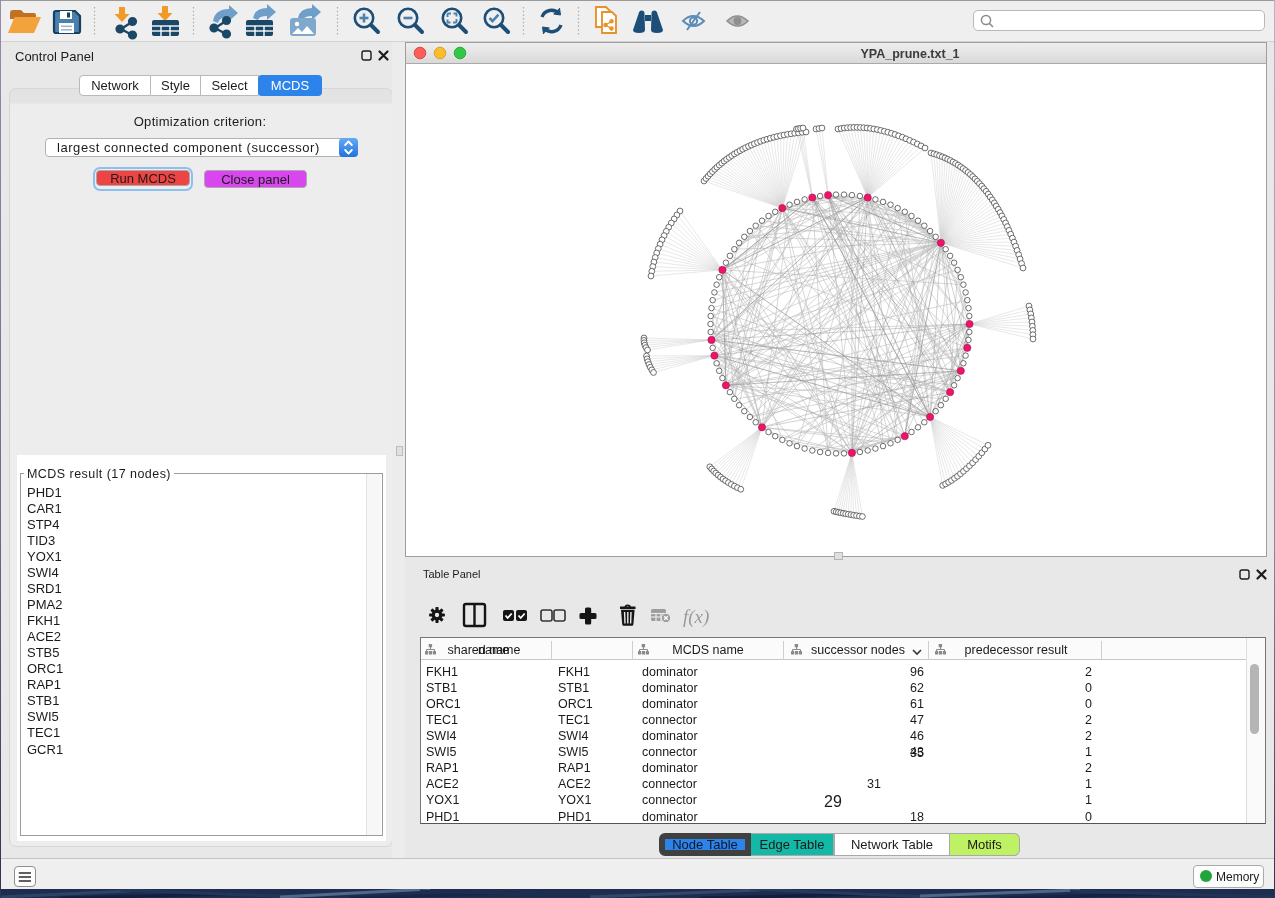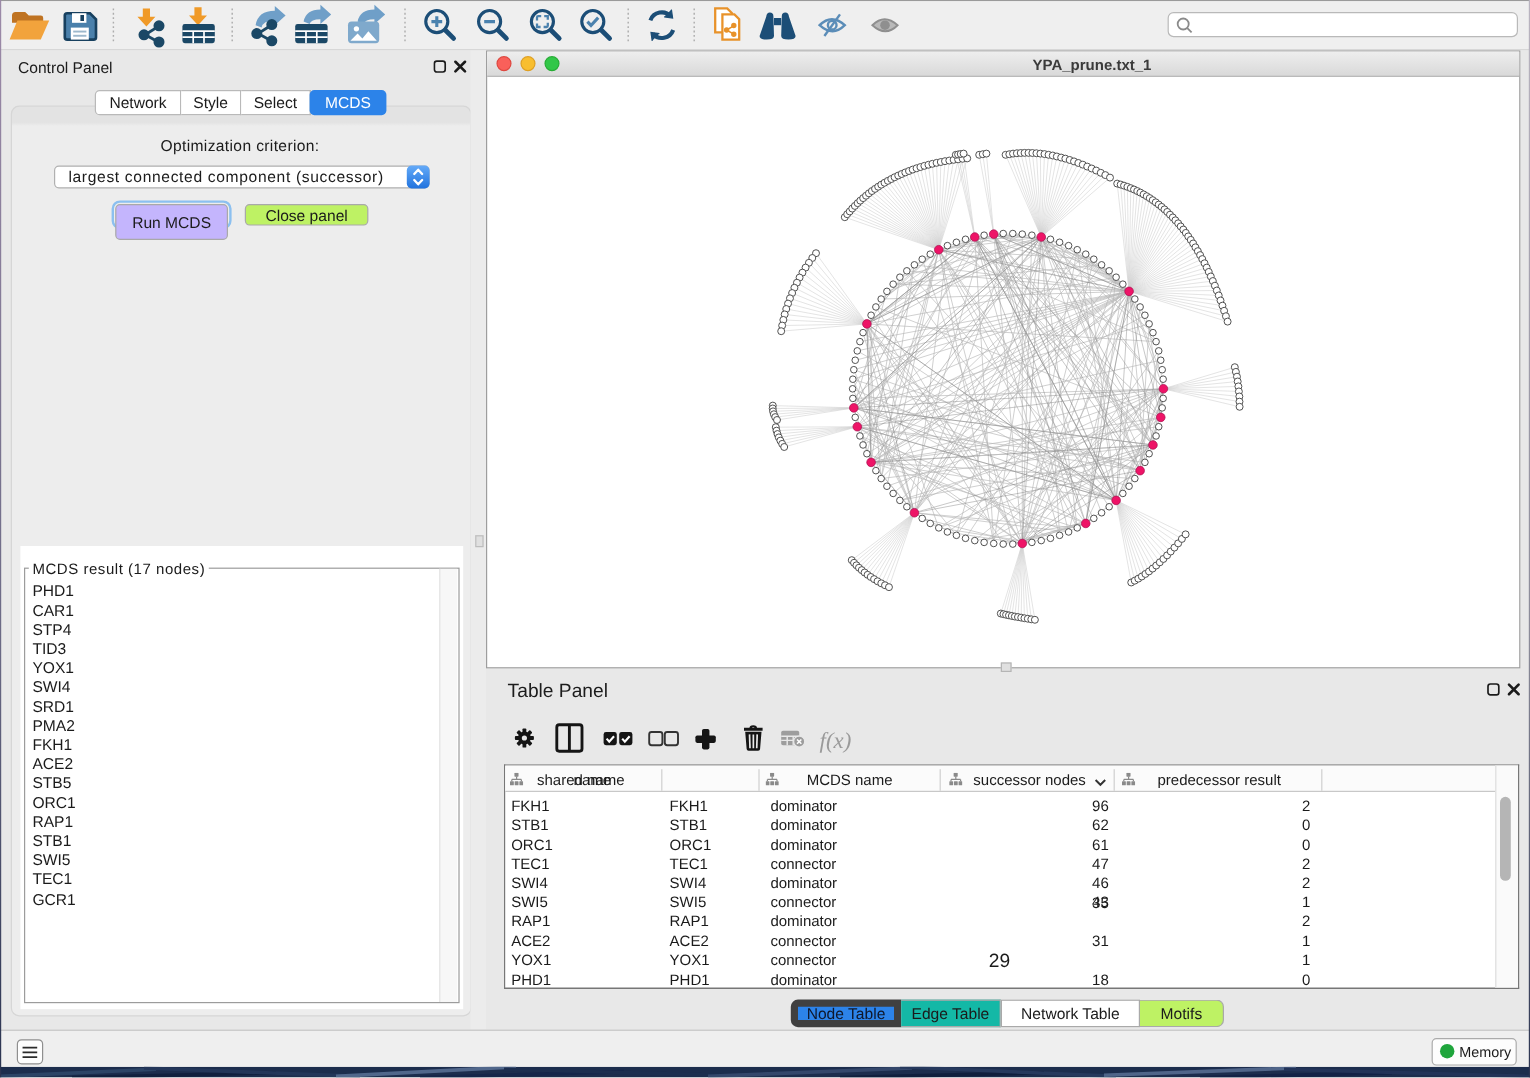--- a/index.html
+++ b/index.html
@@ -185,22 +185,22 @@
 
 <div class="abs" style="left:45px;top:138px;width:313px;height:19px;background:#fff;border:1px solid #b0b0b0;border-radius:4px"></div>
 <div class="abs txt" style="left:57px;top:140px;font-size:13px;letter-spacing:0.55px">largest connected component (successor)</div>
 <div class="abs" style="left:339px;top:138px;width:19px;height:19px;border-radius:4px;background:linear-gradient(#64aaf8,#2173de)"></div>
 <svg class="abs" style="left:339px;top:138px" width="19" height="19" viewBox="0 0 19 19">
   <path d="M6.2 7 l3.3 -3.6 3.3 3.6" stroke="#fff" stroke-width="1.9" fill="none" stroke-linecap="round" stroke-linejoin="round"></path>
   <path d="M6.2 12 l3.3 3.6 3.3 -3.6" stroke="#fff" stroke-width="1.9" fill="none" stroke-linecap="round" stroke-linejoin="round"></path>
 </svg>
 
 <div class="abs" style="left:93px;top:167px;width:100px;height:24px;border:2px solid #8cc0f0;border-radius:7px"></div>
-<div class="abs" style="left:96px;top:170px;width:94px;height:30px;background:#c4b5fd;border:1px solid #a9a9a9;border-radius:4px;display:flex;align-items:center;justify-content:center;font-size:13px">Run MCDS</div>
-<div class="abs" style="left:204px;top:170px;width:103px;height:18px;background:#bef264;border:1px solid #a9a9a9;border-radius:4px;display:flex;align-items:center;justify-content:center;font-size:13px">Close panel</div>
+<div class="abs" style="left:96px;top:170px;width:94px;height:16px;background:#ef4444;border:1px solid #a9a9a9;border-radius:4px;display:flex;align-items:center;justify-content:center;font-size:13px">Run MCDS</div>
+<div class="abs" style="left:204px;top:170px;width:103px;height:18px;background:#d946ef;border:1px solid #a9a9a9;border-radius:4px;display:flex;align-items:center;justify-content:center;font-size:13px">Close panel</div>
 
 <div class="abs" style="left:17px;top:455px;width:369px;height:386px;background:#fff"></div>
 <div class="abs" style="left:19.5px;top:473px;width:363px;height:363px;border:1px solid #9c9c9c"></div>
 <div class="abs txt" style="left:24px;top:467px;background:#fff;padding:0 3px;font-size:12.5px;letter-spacing:0.45px">MCDS result (17 nodes)</div>
 <div class="abs" style="left:365.5px;top:474px;width:15.5px;height:361px;background:#f7f7f7;border-left:1px solid #e3e3e3"></div>
 <div class="abs" style="left:27px;top:485px;font-size:13px;line-height:16.03px">PHD1<br>CAR1<br>STP4<br>TID3<br>YOX1<br>SWI4<br>SRD1<br>PMA2<br>FKH1<br>ACE2<br>STB5<br>ORC1<br>RAP1<br>STB1<br>SWI5<br>TEC1<br>GCR1</div>
 
 <div class="abs" style="left:392px;top:42px;width:13px;height:816px;background:#ececec"></div>
 <div class="abs" style="left:396px;top:446px;width:7px;height:10px;background:#e0e0e0;border:1px solid #bdbdbd"></div>
 
@@ -990,21 +990,21 @@
 <circle cx="356.0" cy="362.3" r="3.6"></circle>
 <circle cx="319.9" cy="320.3" r="3.6"></circle>
 <circle cx="308.4" cy="290.6" r="3.6"></circle>
 <circle cx="305.5" cy="274.9" r="3.6"></circle>
 <circle cx="316.4" cy="204.9" r="3.6"></circle>
 </g>
 </svg>
 
 <div class="abs" style="left:834px;top:552px;width:9px;height:8px;background:#e0e0e0;border:1px solid #b5b5b5"></div>
 
-<div class="abs txt" style="left:423px;top:568px;font-size:16px;color:#1c1c1c">Table Panel</div>
+<div class="abs txt" style="left:423px;top:568px;font-size:11px;color:#1c1c1c">Table Panel</div>
 <svg class="abs" style="left:1239px;top:568px" width="30" height="14" viewBox="0 0 30 14">
   <rect x="1" y="2" width="9" height="9" rx="2" fill="none" stroke="#1b1b1b" stroke-width="1.4"></rect>
   <path d="M18.5 2.5 l8 8 M26.5 2.5 l-8 8" stroke="#1b1b1b" stroke-width="2.2" stroke-linecap="round"></path>
 </svg>
 
 <svg class="abs" style="left:420px;top:598px" width="320" height="36" viewBox="0 0 320 36">
 
   <g fill="#151515" transform="translate(17,17) scale(0.72)">
     <g id="teeth">
       <rect x="-2.2" y="-11" width="4.4" height="5" rx="1"></rect>
@@ -1172,21 +1172,21 @@
 <div class="abs txt" style="left:824px;top:745.4px;width:100px;text-align:right;font-size:12.5px">43</div>
 <div class="abs txt" style="left:992px;top:745.4px;width:100px;text-align:right;font-size:12.5px">1</div>
 <div class="abs txt" style="left:426px;top:761.4px;font-size:12.5px">RAP1</div>
 <div class="abs txt" style="left:558px;top:761.4px;font-size:12.5px">RAP1</div>
 <div class="abs txt" style="left:642px;top:761.4px;font-size:12.5px">dominator</div>
 <div class="abs txt" style="left:824px;top:746px;width:100px;text-align:right;font-size:12.5px">35</div>
 <div class="abs txt" style="left:992px;top:761.4px;width:100px;text-align:right;font-size:12.5px">2</div>
 <div class="abs txt" style="left:426px;top:777.4px;font-size:12.5px">ACE2</div>
 <div class="abs txt" style="left:558px;top:777.4px;font-size:12.5px">ACE2</div>
 <div class="abs txt" style="left:642px;top:777.4px;font-size:12.5px">connector</div>
-<div class="abs txt" style="left:824px;top:777.4px;width:100px;text-align:right;font-size:12.5px">31</div>
+<div class="abs txt" style="left:824px;top:777.4px;width:100px;text-align:center;font-size:12.5px">31</div>
 <div class="abs txt" style="left:992px;top:777.4px;width:100px;text-align:right;font-size:12.5px">1</div>
 <div class="abs txt" style="left:426px;top:793.4px;font-size:12.5px">YOX1</div>
 <div class="abs txt" style="left:558px;top:793.4px;font-size:12.5px">YOX1</div>
 <div class="abs txt" style="left:642px;top:793.4px;font-size:12.5px">connector</div>
 <div class="abs txt" style="left:824px;top:793.4px;width:100px;text-align:left;font-size:16px">29</div>
 <div class="abs txt" style="left:992px;top:793.4px;width:100px;text-align:right;font-size:12.5px">1</div>
 <div class="abs txt" style="left:426px;top:809.5px;font-size:12.5px">PHD1</div>
 <div class="abs txt" style="left:558px;top:809.5px;font-size:12.5px">PHD1</div>
 <div class="abs txt" style="left:642px;top:809.5px;font-size:12.5px">dominator</div>
 <div class="abs txt" style="left:824px;top:809.5px;width:100px;text-align:right;font-size:12.5px">18</div>

